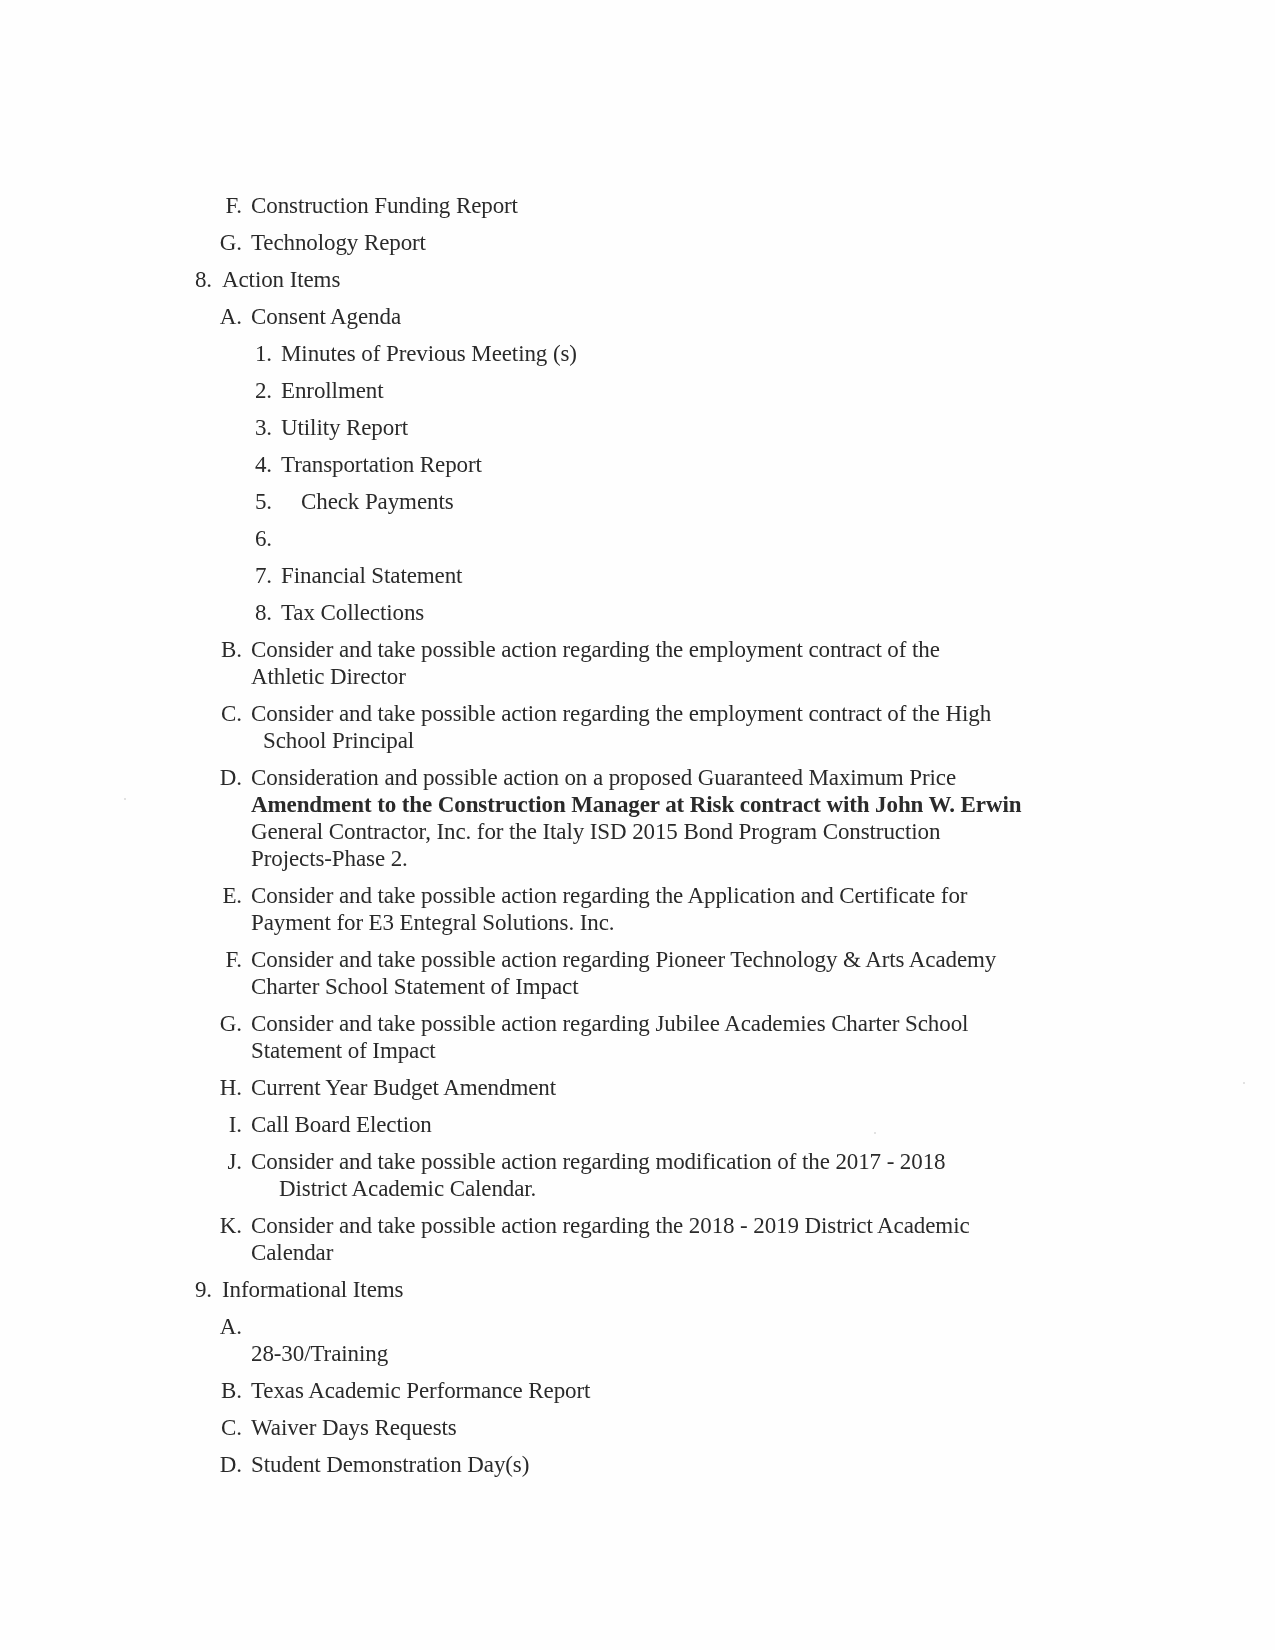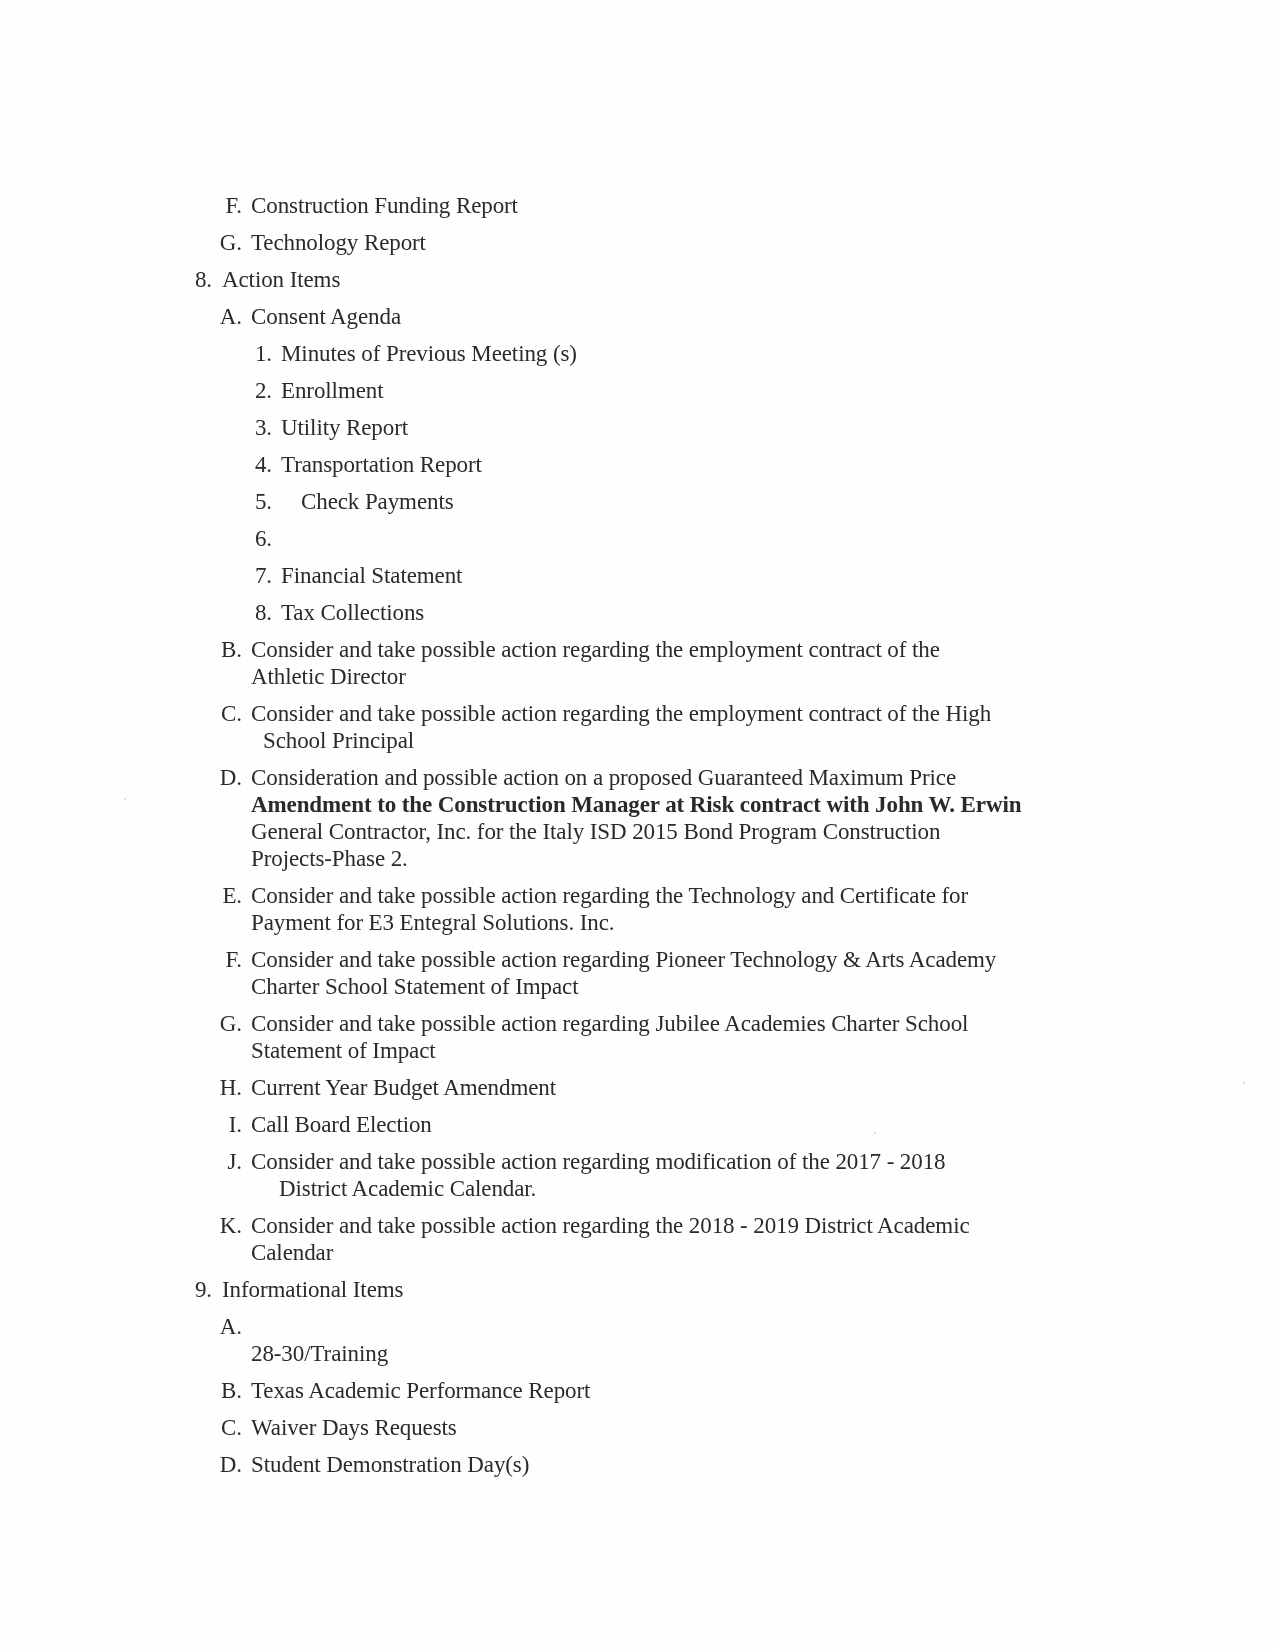--- a/index.html
+++ b/index.html
@@ -121,21 +121,21 @@
         <span class="text" style="left: 251px; font-weight: bold;">Amendment to the Construction Manager at Risk contract with John W. Erwin</span>
       </div>
       <div class="line" style="top: 818px; left: 0px; width: 1275px; height: 28px;">
         <span class="text" style="left: 251px;">General Contractor, Inc. for the Italy ISD 2015 Bond Program Construction</span>
       </div>
       <div class="line" style="top: 845px; left: 0px; width: 1275px; height: 28px;">
         <span class="text" style="left: 251px;">Projects-Phase 2.</span>
       </div>
       <div class="line" style="top: 882px; left: 0px; width: 1275px; height: 28px;">
         <span class="marker" style="right: 1033px;">E.</span>
-        <span class="text" style="left: 251px;">Consider and take possible action regarding the Technology and Certificate for</span>
+        <span class="text" style="left: 251px;">Consider and take possible action regarding the Application and Certificate for</span>
       </div>
       <div class="line" style="top: 909px; left: 0px; width: 1275px; height: 28px;">
         <span class="text" style="left: 251px;">Payment for E3 Entegral Solutions. Inc.</span>
       </div>
       <div class="line" style="top: 946px; left: 0px; width: 1275px; height: 28px;">
         <span class="marker" style="right: 1033px;">F.</span>
         <span class="text" style="left: 251px;">Consider and take possible action regarding Pioneer Technology &amp; Arts Academy</span>
       </div>
       <div class="line" style="top: 973px; left: 0px; width: 1275px; height: 28px;">
         <span class="text" style="left: 251px;">Charter School Statement of Impact</span>

